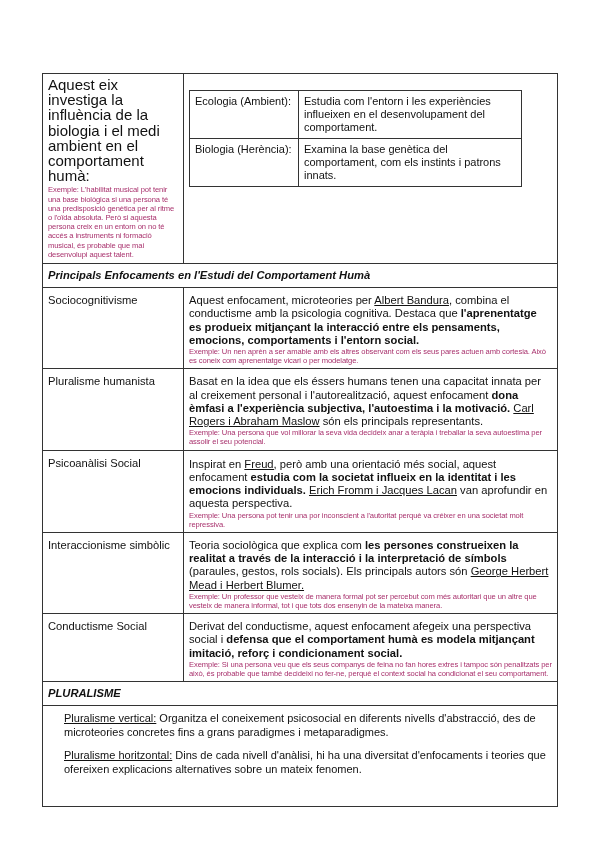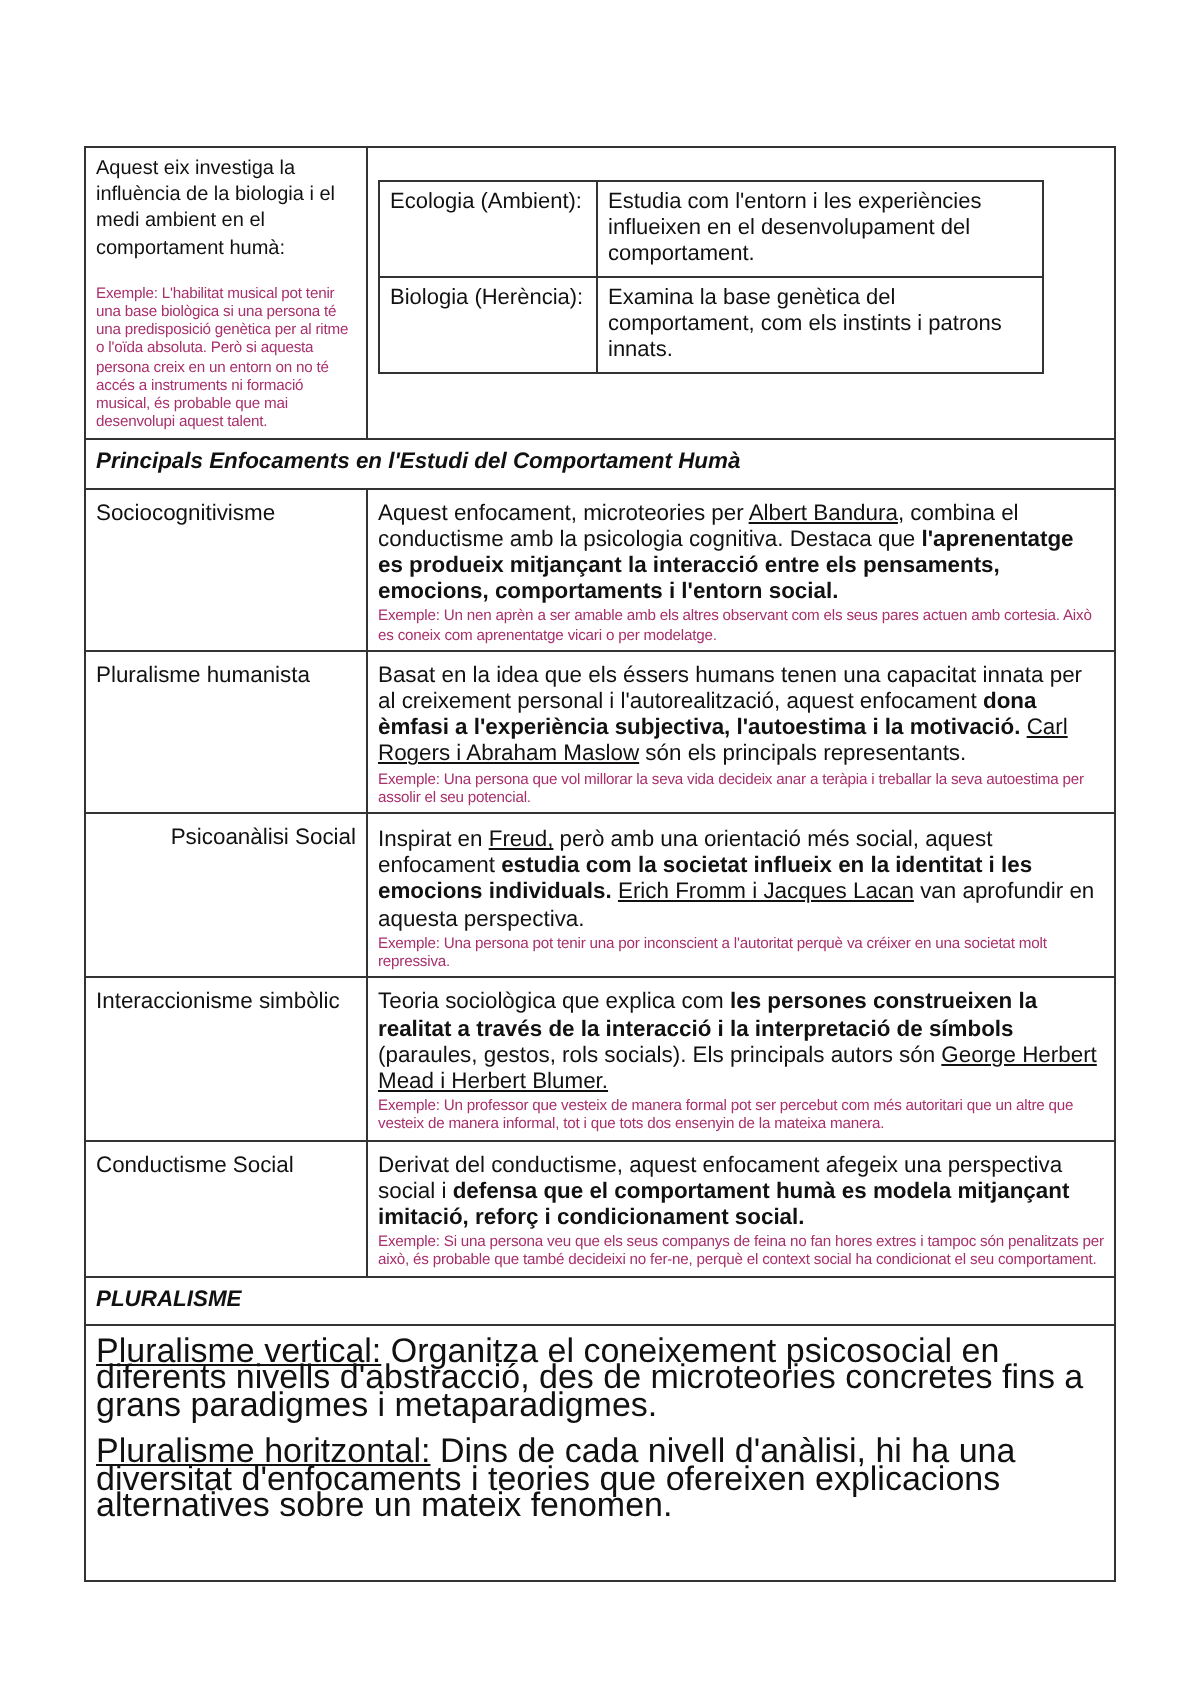--- a/index.html
+++ b/index.html
@@ -3,40 +3,40 @@
   <meta charset="utf-8">
   <style>
     html, body { margin: 0; padding: 0; background: #ffffff; }
     body { width: 600px; height: 848px; position: relative; overflow: hidden;
       font-family: "Liberation Sans", sans-serif; color: #111; }
     .page { position: absolute; left: 42px; top: 73px; width: 516px; }
     table.main { border-collapse: collapse; width: 516px; table-layout: fixed; }
     table.main > tbody > tr > td { border: 1.5px solid #333; vertical-align: top; padding: 3px 5px 3px 5px; font-size: 11.2px; line-height: 13.2px; }
     .col1 { width: 130px; }
     .ex { color: #a8306c; font-size: 7.6px; line-height: 9.2px; display: block; letter-spacing: -0.1px; }
-    .intro-text { font-size: 10px; line-height: 13.2px; }
+    .intro-text { font-size: 15px; line-height: 13.2px; }
     table.inner { border-collapse: collapse; width: 333px; margin: 13px 0 22px 0; table-layout: fixed; }
     table.inner td { border: 1.5px solid #333; vertical-align: top; padding: 4px 5px 4px 5px; font-size: 11px; line-height: 13px; }
     table.inner td.ic1 { width: 98px; }
     .hdr { font-weight: bold; font-size: 11px; padding: 5px 5px 5px 5px !important; font-style: italic; }
     u { text-decoration: underline; }
     b { font-weight: bold; }
-    .plur p { margin: 0 0 10px 0; font-size: 17px; line-height: 13.5px; }
+    .plur p { margin: 0 0 10px 16px; font-size: 11px; line-height: 13.5px; }
     .plur { padding: 6px 5px 20px 5px !important; }
   </style>
 </head>
 <body>
 
 <div class="page">
   <table class="main">
     <tbody>
       <tr>
         <td class="col1" style="padding:4px 5px 4px 5px;">
           <span class="intro-text">Aquest eix investiga la influència de la biologia i el medi ambient en el comportament humà:</span>
-          <span class="ex" style="margin-top:11px;">Exemple: L'habilitat musical pot tenir una base biològica si una persona té una predisposició genètica per al ritme o l'oïda absoluta. Però si aquesta persona creix en un entorn on no té accés a instruments ni formació musical, és probable que mai desenvolupi aquest talent.</span>
+          <span class="ex" style="margin-top:1px;">Exemple: L'habilitat musical pot tenir una base biològica si una persona té una predisposició genètica per al ritme o l'oïda absoluta. Però si aquesta persona creix en un entorn on no té accés a instruments ni formació musical, és probable que mai desenvolupi aquest talent.</span>
         </td>
         <td>
           <table class="inner">
             <tbody>
               <tr>
                 <td class="ic1">Ecologia (Ambient):</td>
                 <td>Estudia com l'entorn i les experiències influeixen en el desenvolupament del comportament.</td>
               </tr>
               <tr>
                 <td class="ic1">Biologia (Herència):</td>
@@ -61,21 +61,21 @@
 
       <tr>
         <td class="col1" style="padding-top:6px;">Pluralisme humanista</td>
         <td style="padding-top:6px;margin-top:38px;">
           <span>Basat en la idea que els éssers humans tenen una capacitat innata per al creixement personal i l'autorealització, aquest enfocament </span><b>dona èmfasi a l'experiència subjectiva, l'autoestima i la motivació.</b><span> </span><u>Carl Rogers i Abraham Maslow</u><span> són els principals representants.</span>
           <span class="ex">Exemple: Una persona que vol millorar la seva vida decideix anar a teràpia i treballar la seva autoestima per assolir el seu potencial.</span>
         </td>
       </tr>
 
       <tr>
-        <td class="col1" style="padding-top:6px;text-align:right;">Psicoanàlisi Social</td>
+        <td class="col1" style="padding-top:6px;">Psicoanàlisi Social</td>
         <td style="padding-top:7px;">
           <span>Inspirat en </span><u>Freud,</u><span> però amb una orientació més social, aquest enfocament </span><b>estudia com la societat influeix en la identitat i les emocions individuals.</b><span> </span><u>Erich Fromm i Jacques Lacan</u><span> van aprofundir en aquesta perspectiva.</span>
           <span class="ex">Exemple: Una persona pot tenir una por inconscient a l'autoritat perquè va créixer en una societat molt repressiva.</span>
         </td>
       </tr>
 
       <tr>
         <td class="col1" style="padding-top:6px;">Interaccionisme simbòlic</td>
         <td style="padding-top:6px;">
           <span>Teoria sociològica que explica com </span><b>les persones construeixen la realitat a través de la interacció i la interpretació de símbols</b><span> (paraules, gestos, rols socials). Els principals autors són </span><u>George Herbert Mead i Herbert Blumer.</u>

